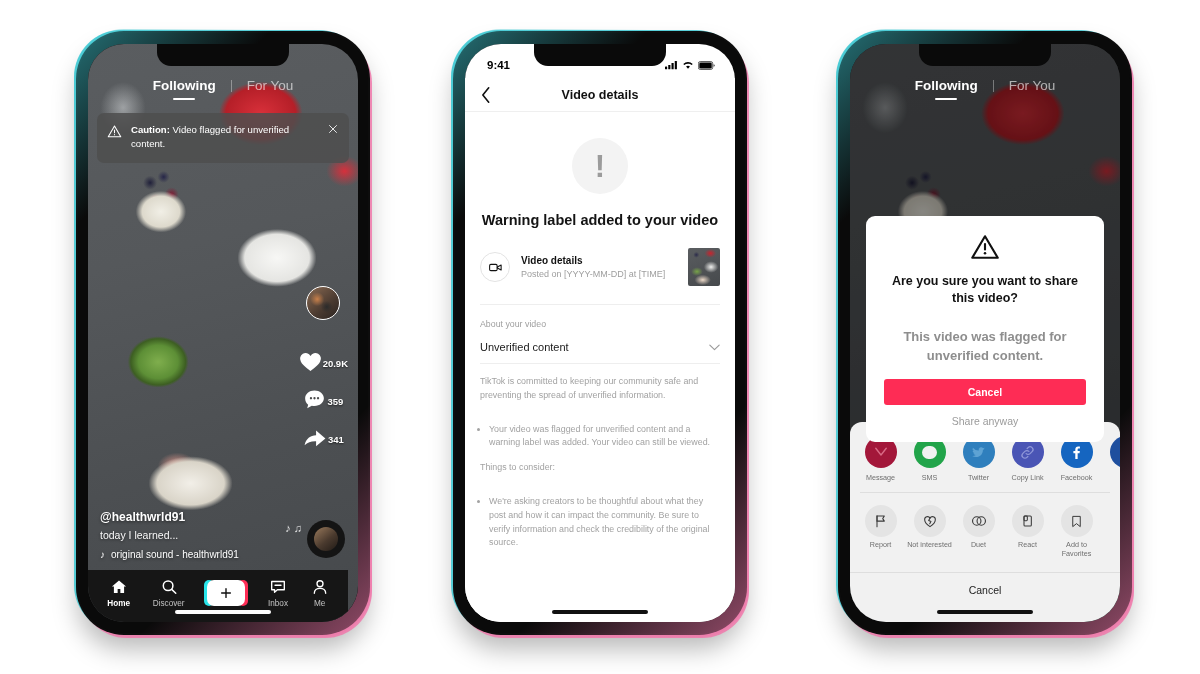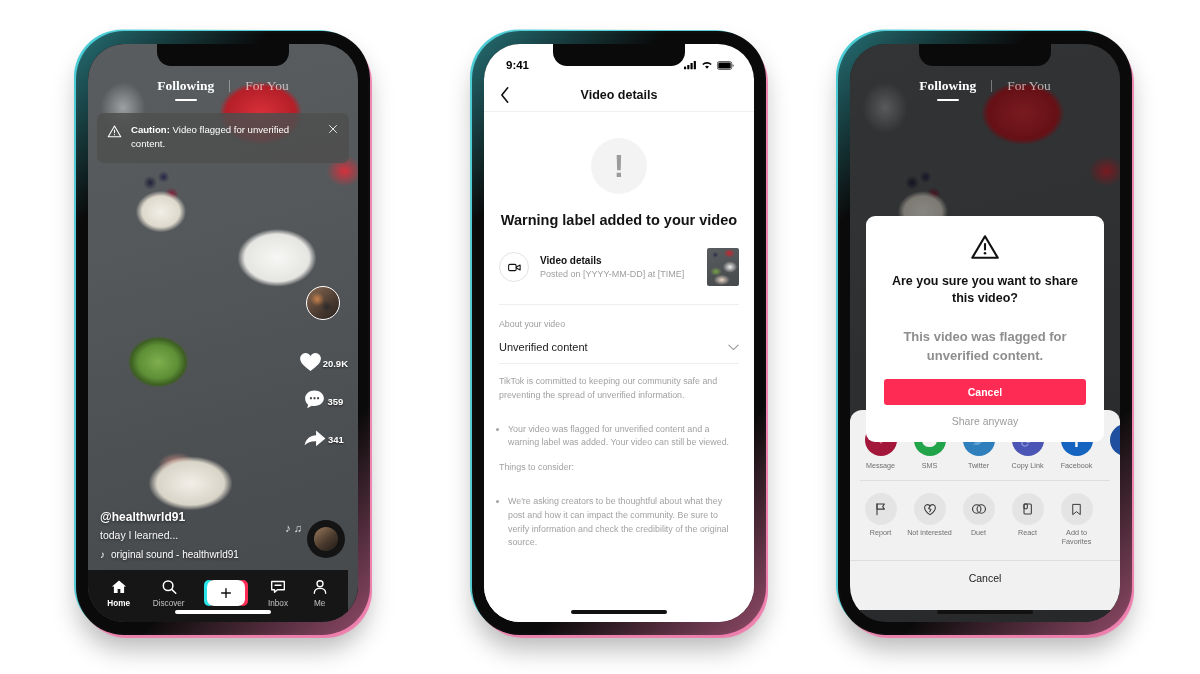--- a/index.html
+++ b/index.html
@@ -43,21 +43,21 @@
     width: 132px; height: 22px; background: #0a0a0a;
     border-bottom-left-radius: 14px; border-bottom-right-radius: 14px;
     z-index: 60;
   }
   .homebar {
     position: absolute; bottom: 8px; left: 50%; transform: translateX(-50%);
     width: 96px; height: 4px; border-radius: 3px; z-index: 60;
   }
 
   #phone1 { left: 78px;  top: 33px; }
-  #phone2 { left: 474px; top: 33px; }
+  #phone2 { left: 455px; top: 33px; }
   #phone3 { left: 840px; top: 33px; }
 
   
   .food {
     position: absolute; inset: 0;
     background:
       radial-gradient(ellipse 58px 44px at 64% 12%, #d8303a 0%, #b51f28 60%, rgba(181,31,40,0) 72%),
       radial-gradient(ellipse 30px 34px at 13% 11%, rgba(215,218,220,.55) 0%, rgba(215,218,220,0) 75%),
       radial-gradient(ellipse 26px 22px at 95% 22%, #d6303c 0%, rgba(214,48,60,0) 70%),
       radial-gradient(ellipse 34px 28px at 27% 29%, #f1efe6 0%, #ddd9cc 55%, rgba(221,217,204,0) 74%),
@@ -73,21 +73,21 @@
       linear-gradient(165deg, #5a5d60 0%, #55585b 35%, #4c4f52 70%, #46494c 100%);
   }
   .food.dim::before { content:""; position:absolute; inset:0; background: rgba(0,0,0,.28); }
 
   
   .tabbar-top {
     position: absolute; top: 34px; left: 0; right: 0; z-index: 20;
     display: flex; justify-content: center; align-items: center; gap: 12px;
     font-size: 13.5px; color: rgba(255,255,255,.62);
   }
-  .tabbar-top .tab { position: relative; padding: 0 3px; font-family: Liberation Serif, serif; }
+  .tabbar-top .tab { position: relative; padding: 0 3px; }
   .tabbar-top .tab.active { color: #fff; font-weight: bold; }
   .tabbar-top .tab.active::after {
     content:""; position:absolute; left:50%; bottom:-7px; transform:translateX(-50%);
     width: 22px; height: 2.5px; background:#fff; border-radius:2px;
   }
   .tabdiv { width:1px; height:12px; background: rgba(255,255,255,.35); }
 
   .caution {
     position: absolute; top: 69px; left: 9px; right: 9px; z-index: 25;
     background: rgba(78,78,78,.86);
@@ -210,21 +210,21 @@
     display:flex; align-items:center; justify-content:space-between;
     margin: 12px 15px 0; padding-bottom: 10px; border-bottom:1px solid #eee;
   }
   .acchead .h { font-size: 11px; color:#1a1a1a; }
   .para { margin: 11px 15px 0; font-size: 8.9px; line-height:1.55; color:#a2a2a2; }
   .bullets { margin: 7px 15px 0 24px; }
   .bullets li { font-size: 8.9px; line-height:1.55; color:#a2a2a2; margin-bottom: 2px; margin-top: 20px; }
 
   
   .sheet {
-    position:absolute; left:0; right:0; bottom:12px; height: 200px; z-index: 30;
+    position:absolute; left:0; right:0; bottom:0; height: 200px; z-index: 30;
     background:#f1f1f1;
     border-top-left-radius: 12px; border-top-right-radius: 12px;
   }
   .sharerow { display:flex; gap: 0; padding: 14px 6px 10px; overflow:hidden; }
   .sharecell { width: 49px; flex:none; display:flex; flex-direction:column; align-items:center; gap:5px; }
   .sharecell .cico { width: 32px; height:32px; border-radius:50%; display:flex; align-items:center; justify-content:center; }
   .sharecell .lab { font-size: 7.2px; color:#6e6e6e; text-align:center; line-height:1.25; }
   .divline { height:1px; background:#dedede; margin: 0 10px; }
   .actrow { display:flex; padding: 12px 6px 8px; }
   .actcell { width: 49px; flex:none; display:flex; flex-direction:column; align-items:center; gap:3px; }

